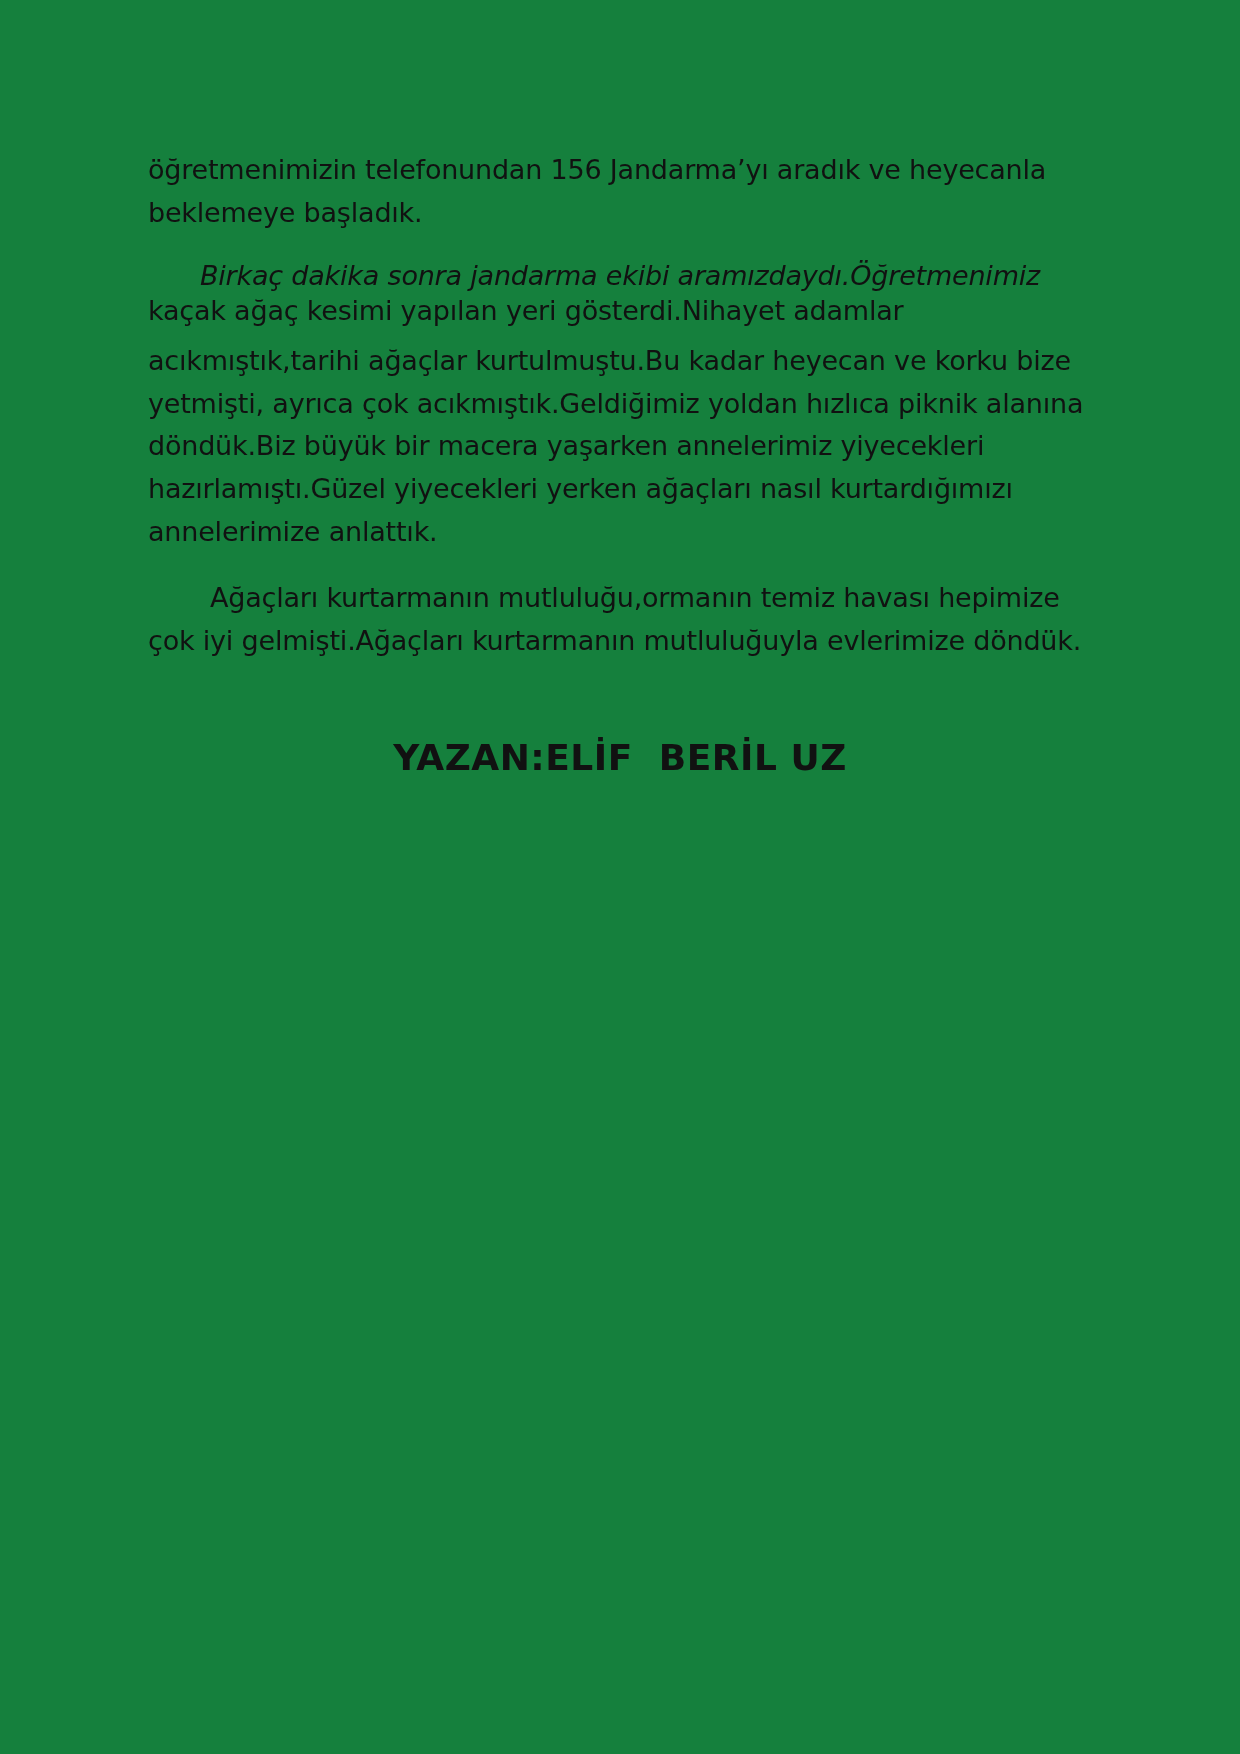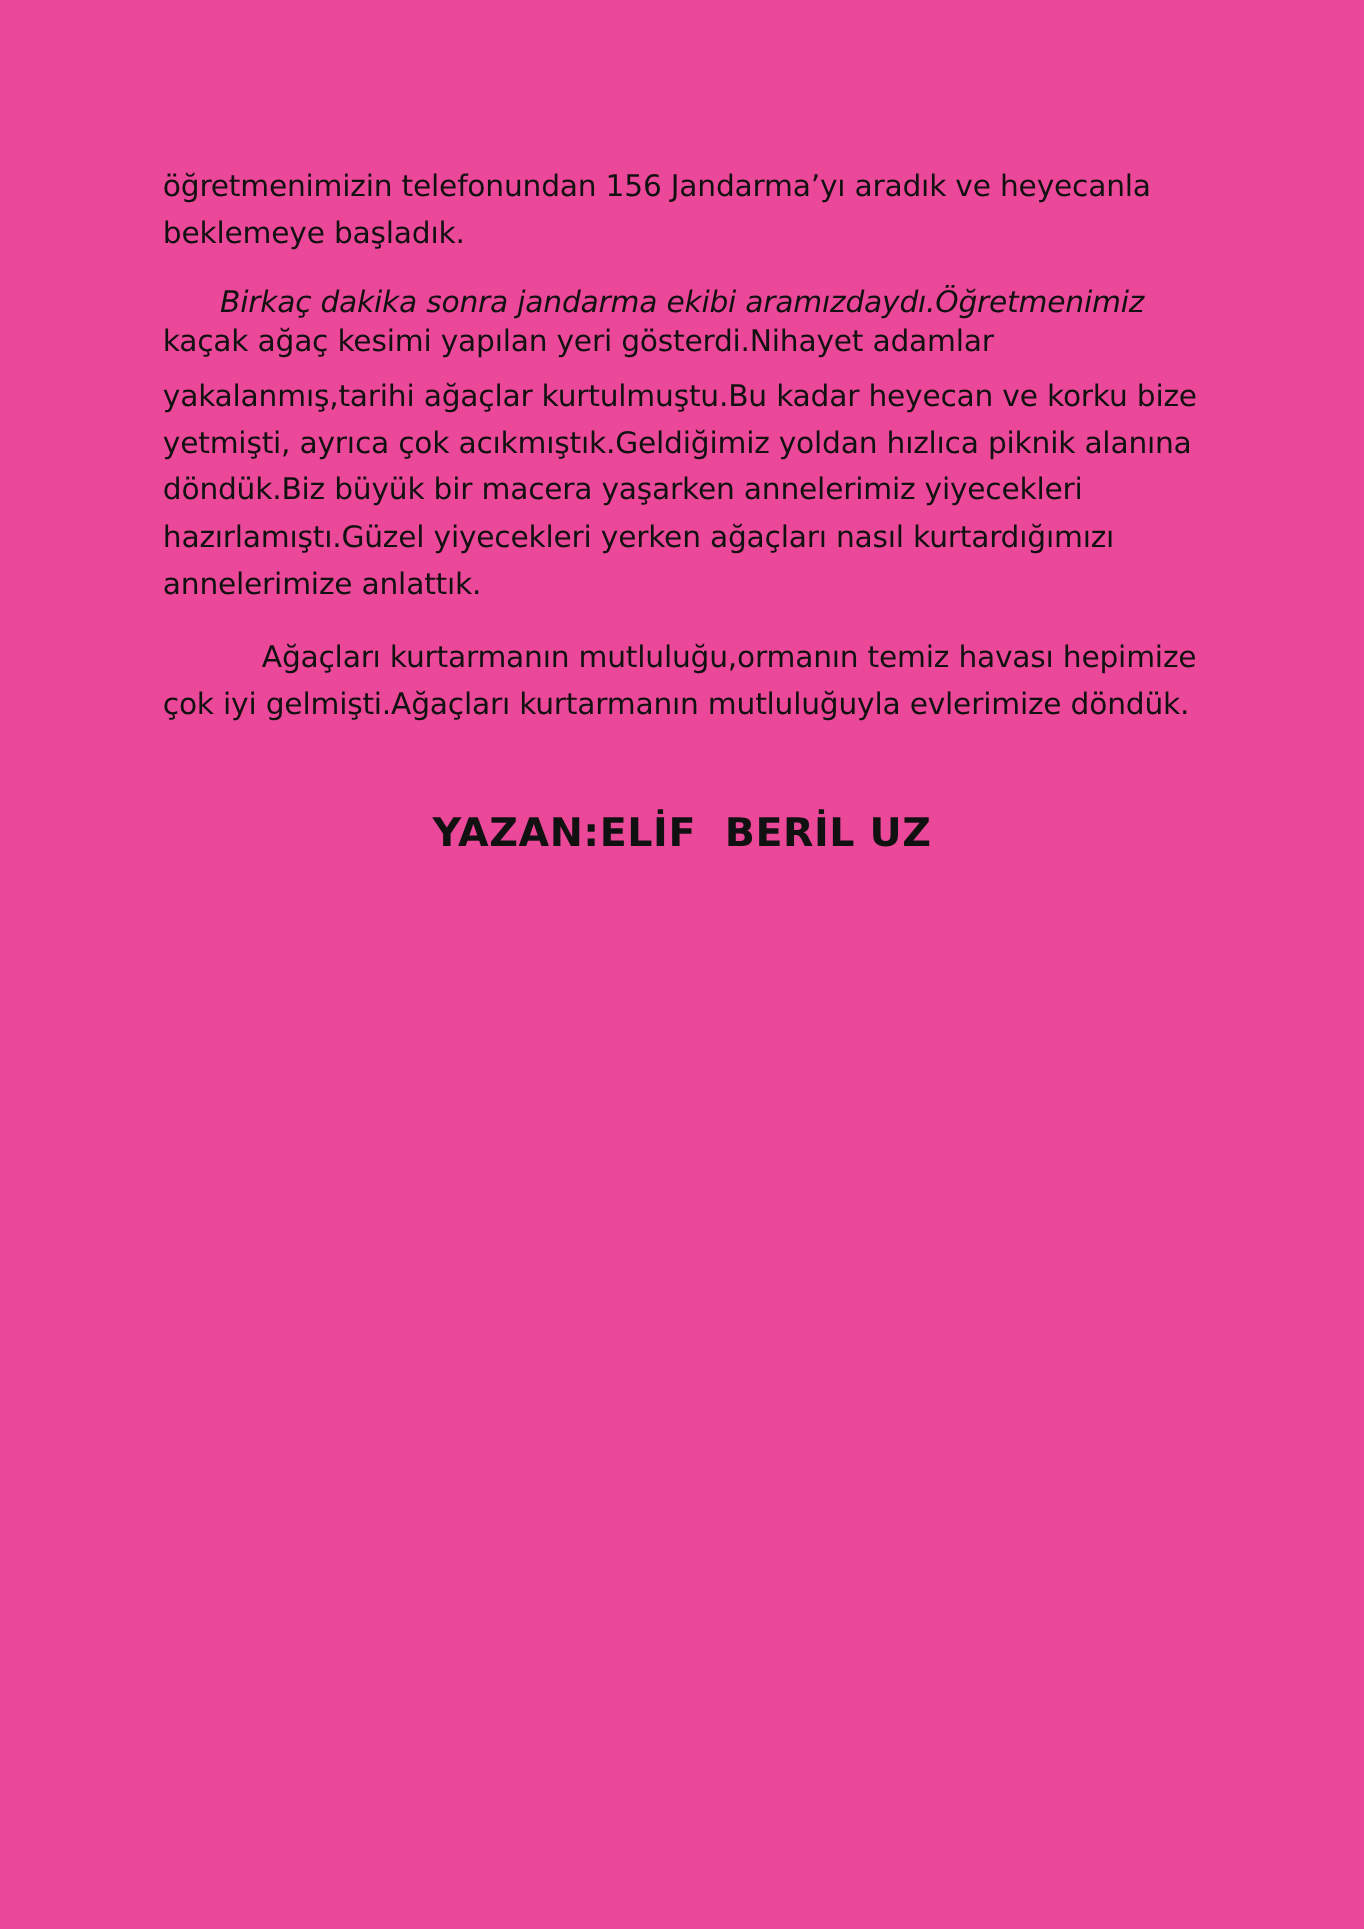--- a/index.html
+++ b/index.html
@@ -13,32 +13,32 @@
       position: relative;
       overflow: hidden;
       font-family: "DejaVu Sans", sans-serif;
       color: #111111;
     }
     .page {
       position: absolute;
       left: 0; top: 0;
       width: 1240px;
       height: 1754px;
-      background: #ec4899;
+      background: #15803d;
     }
     .line {
       position: absolute;
       left: 148px;
       font-size: 27px;
       line-height: 40px;
       white-space: nowrap;
       letter-spacing: -0.2px;
     }
     .line.indent1 { left: 200px; font-style: italic; }
-    .line.indent2 { left: 210px; margin-left: 28px; }
+    .line.indent2 { left: 210px; }
     .signature {
       position: absolute;
       left: 0;
       width: 1240px;
       top: 738px;
       text-align: center;
       font-size: 36px;
       line-height: 40px;
       font-weight: bold;
       letter-spacing: 0.5px;
@@ -48,21 +48,21 @@
 </head>
 <body>
 
 <div class="page">
 
   <div class="line" style="top:150px;">öğretmenimizin telefonundan 156  Jandarma’yı aradık ve heyecanla</div>
   <div class="line" style="top:193px;">beklemeye başladık.</div>
 
   <div class="line indent1" style="top:256px;">Birkaç dakika sonra jandarma ekibi aramızdaydı.Öğretmenimiz</div>
   <div class="line" style="top:291px;">kaçak ağaç kesimi yapılan yeri gösterdi.Nihayet adamlar</div>
-  <div class="line" style="top:341px;">yakalanmış,tarihi ağaçlar kurtulmuştu.Bu kadar heyecan ve korku bize</div>
+  <div class="line" style="top:341px;">acıkmıştık,tarihi ağaçlar kurtulmuştu.Bu kadar heyecan ve korku bize</div>
   <div class="line" style="top:384px;">yetmişti, ayrıca çok acıkmıştık.Geldiğimiz yoldan hızlıca piknik alanına</div>
   <div class="line" style="top:426px;">döndük.Biz büyük bir macera yaşarken annelerimiz yiyecekleri</div>
   <div class="line" style="top:469px;">hazırlamıştı.Güzel yiyecekleri yerken ağaçları nasıl kurtardığımızı</div>
   <div class="line" style="top:512px;">annelerimize anlattık.</div>
 
   <div class="line indent2" style="top:578px;">Ağaçları kurtarmanın mutluluğu,ormanın temiz havası hepimize</div>
   <div class="line" style="top:621px;">çok iyi gelmişti.Ağaçları kurtarmanın mutluluğuyla evlerimize döndük.</div>
 
   <div class="signature">YAZAN:ELİF  BERİL UZ</div>
 

